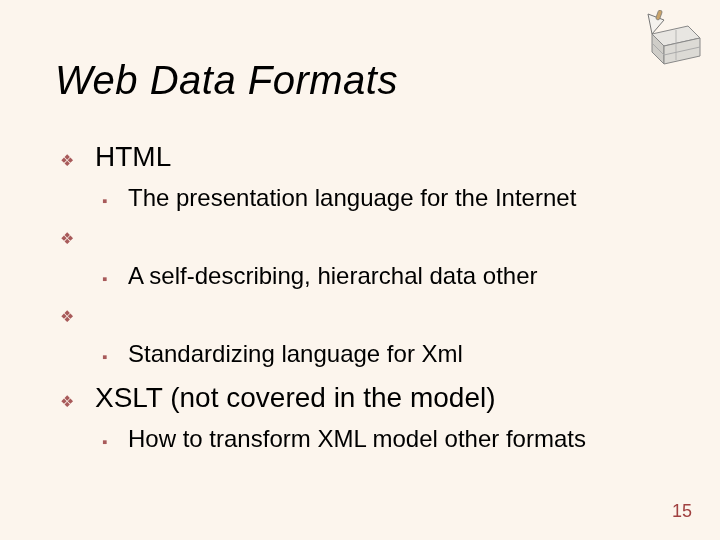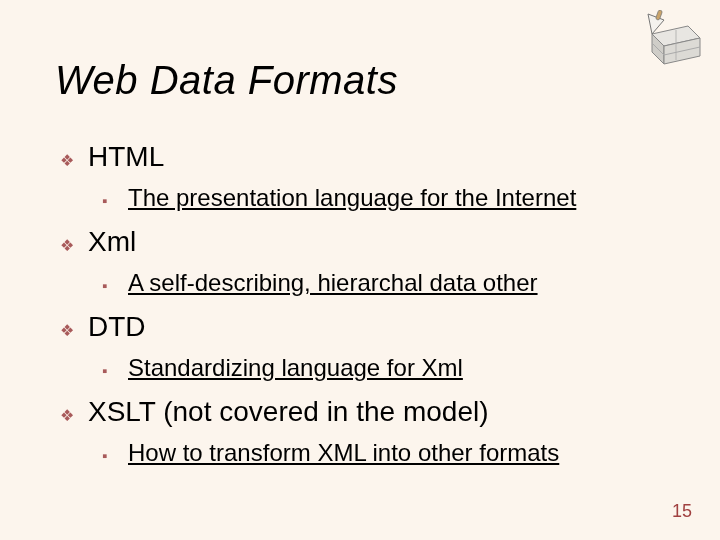--- a/index.html
+++ b/index.html
@@ -47,40 +47,40 @@
   .lvl1 .bullet {
     color: #a85a5a;
     font-size: 16px;
     line-height: 28px;
     width: 18px;
     flex: 0 0 18px;
   }
   .lvl1 .text {
     font-size: 28px;
     line-height: 34px;
+    margin-left: 7px;
   }
   .lvl2 {
     display: flex;
     align-items: baseline;
     gap: 10px;
     margin-left: 42px;
     margin-top: 8px;
     margin-bottom: 12px;
   }
   .lvl2 .bullet {
     color: #a85a5a;
     font-size: 15px;
     line-height: 24px;
     width: 16px;
     flex: 0 0 16px;
   }
   .lvl2 .text {
     font-size: 24px;
     line-height: 30px;
-    text-decoration: underline;
   }
   .page-num {
     position: absolute;
     right: 28px;
     bottom: 18px;
     font-size: 18px;
     color: #a04040;
   }
   .decor {
     position: absolute;
@@ -125,46 +125,44 @@
       </div>
       <div class="lvl2">
         <span class="bullet">▪</span>
         <span class="text">The presentation language for the Internet</span>
       </div>
     </div>
 
     <div class="item">
       <div class="lvl1">
         <span class="bullet">❖</span>
-        <span class="text">Xml</span>
       </div>
       <div class="lvl2">
         <span class="bullet">▪</span>
         <span class="text">A self-describing, hierarchal data other</span>
       </div>
     </div>
 
     <div class="item">
       <div class="lvl1">
         <span class="bullet">❖</span>
-        <span class="text">DTD</span>
       </div>
       <div class="lvl2">
         <span class="bullet">▪</span>
         <span class="text">Standardizing language for Xml</span>
       </div>
     </div>
 
     <div class="item">
       <div class="lvl1">
         <span class="bullet">❖</span>
         <span class="text">XSLT (not covered in the model)</span>
       </div>
       <div class="lvl2">
         <span class="bullet">▪</span>
-        <span class="text">How to transform XML into other formats</span>
+        <span class="text">How to transform XML model other formats</span>
       </div>
     </div>
 
   </div>
 
   <div class="page-num">15</div>
 </div>
 
 </body></html>

